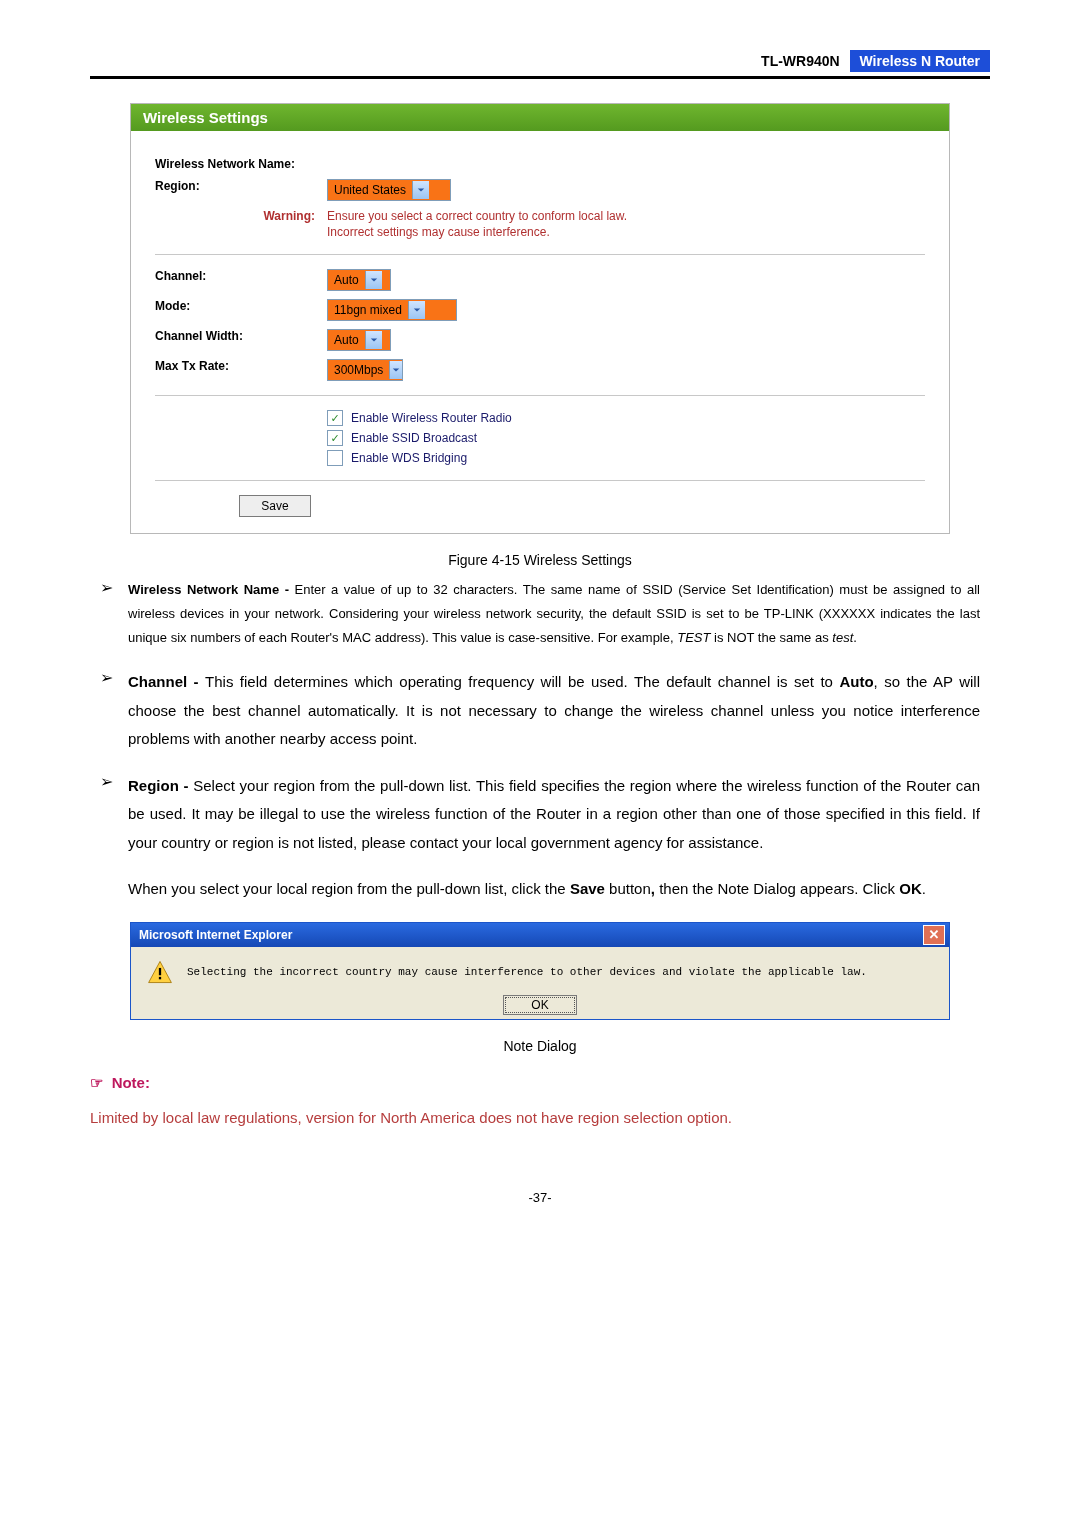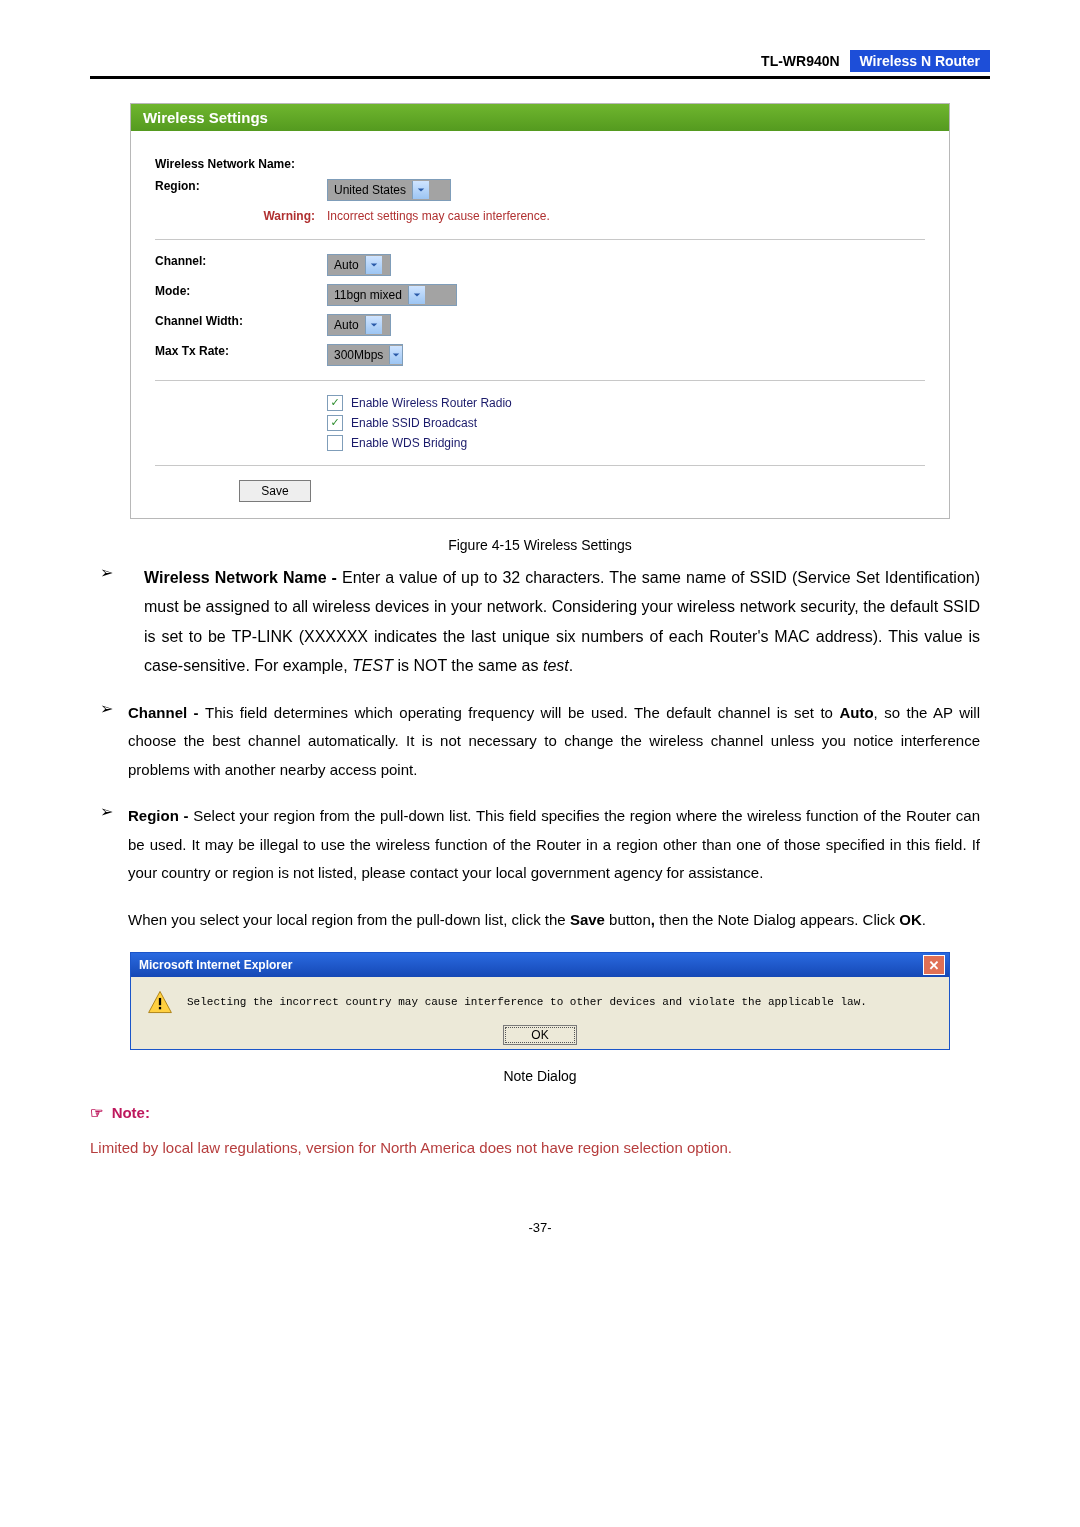--- a/index.html
+++ b/index.html
@@ -69,21 +69,21 @@
   padding: 0 4px;
   font-size: 12px;
   width: 150px;
   color: #000;
 }
 .dropdown {
   border: 1px solid #7f9db9;
   height: 20px;
   display: inline-flex;
   align-items: center;
-  background: #a3a3a3;
+  background: #f97316;
 }
 .dropdown .dd-text {
   padding: 0 6px;
   font-size: 12px;
   color: #000;
 }
 .dropdown .dd-btn {
   width: 16px;
   height: 18px;
   background: linear-gradient(#cfe4ff, #9cc5f3);
@@ -259,20 +259,21 @@
                 <path d="M1 3 L5 7 L9 3 Z" fill="#2a5aa8"></path>
               </svg>
             </span>
         </div>
       </div>
     </div>
 
     <div class="row">
       <div class="warning-label">Warning:</div>
       <div class="row-control" style="display:block">
+        <div class="warning-text">Ensure you select a correct country to conform local law.</div>
         <div class="warning-text">Incorrect settings may cause interference.</div>
       </div>
     </div>
 
     <div class="hr"></div>
 
     <div class="row">
       <div class="row-label">Channel:</div>
       <div class="row-control">
         <div class="dropdown" style="width:62px">
@@ -348,21 +349,21 @@
       <button class="save">Save</button>
     </div>
   </div>
 </div>
 
 <div class="figure-caption">Figure 4-15   Wireless Settings</div>
 
 <ul class="chev">
   <li>
     <span class="chev-mark">➢</span>
-    <span class="chev-body" style="font-size:16px; line-height:1.85;margin-left:16px;">
+    <span class="chev-body" style="font-size:13px; line-height:1.85;">
       <b>Wireless Network Name - </b><span>Enter a value of up to 32 characters. The same name of SSID (Service Set Identification) must be assigned to all wireless devices in your network. Considering your wireless network security, the default SSID is set to be TP-LINK (XXXXXX indicates the last unique six numbers of each Router's MAC address). This value is case-sensitive. For example, </span><i>TEST</i><span> is NOT the same as </span><i>test</i><span>.</span>
     </span>
   </li>
   <li>
     <span class="chev-mark">➢</span>
     <span class="chev-body">
       <b>Channel - </b><span>This field determines which operating frequency will be used. The default channel is set to </span><b>Auto</b><span>, so the AP will choose the best channel automatically. It is not necessary to change the wireless channel unless you notice interference problems with another nearby access point.</span>
     </span>
   </li>
   <li>

